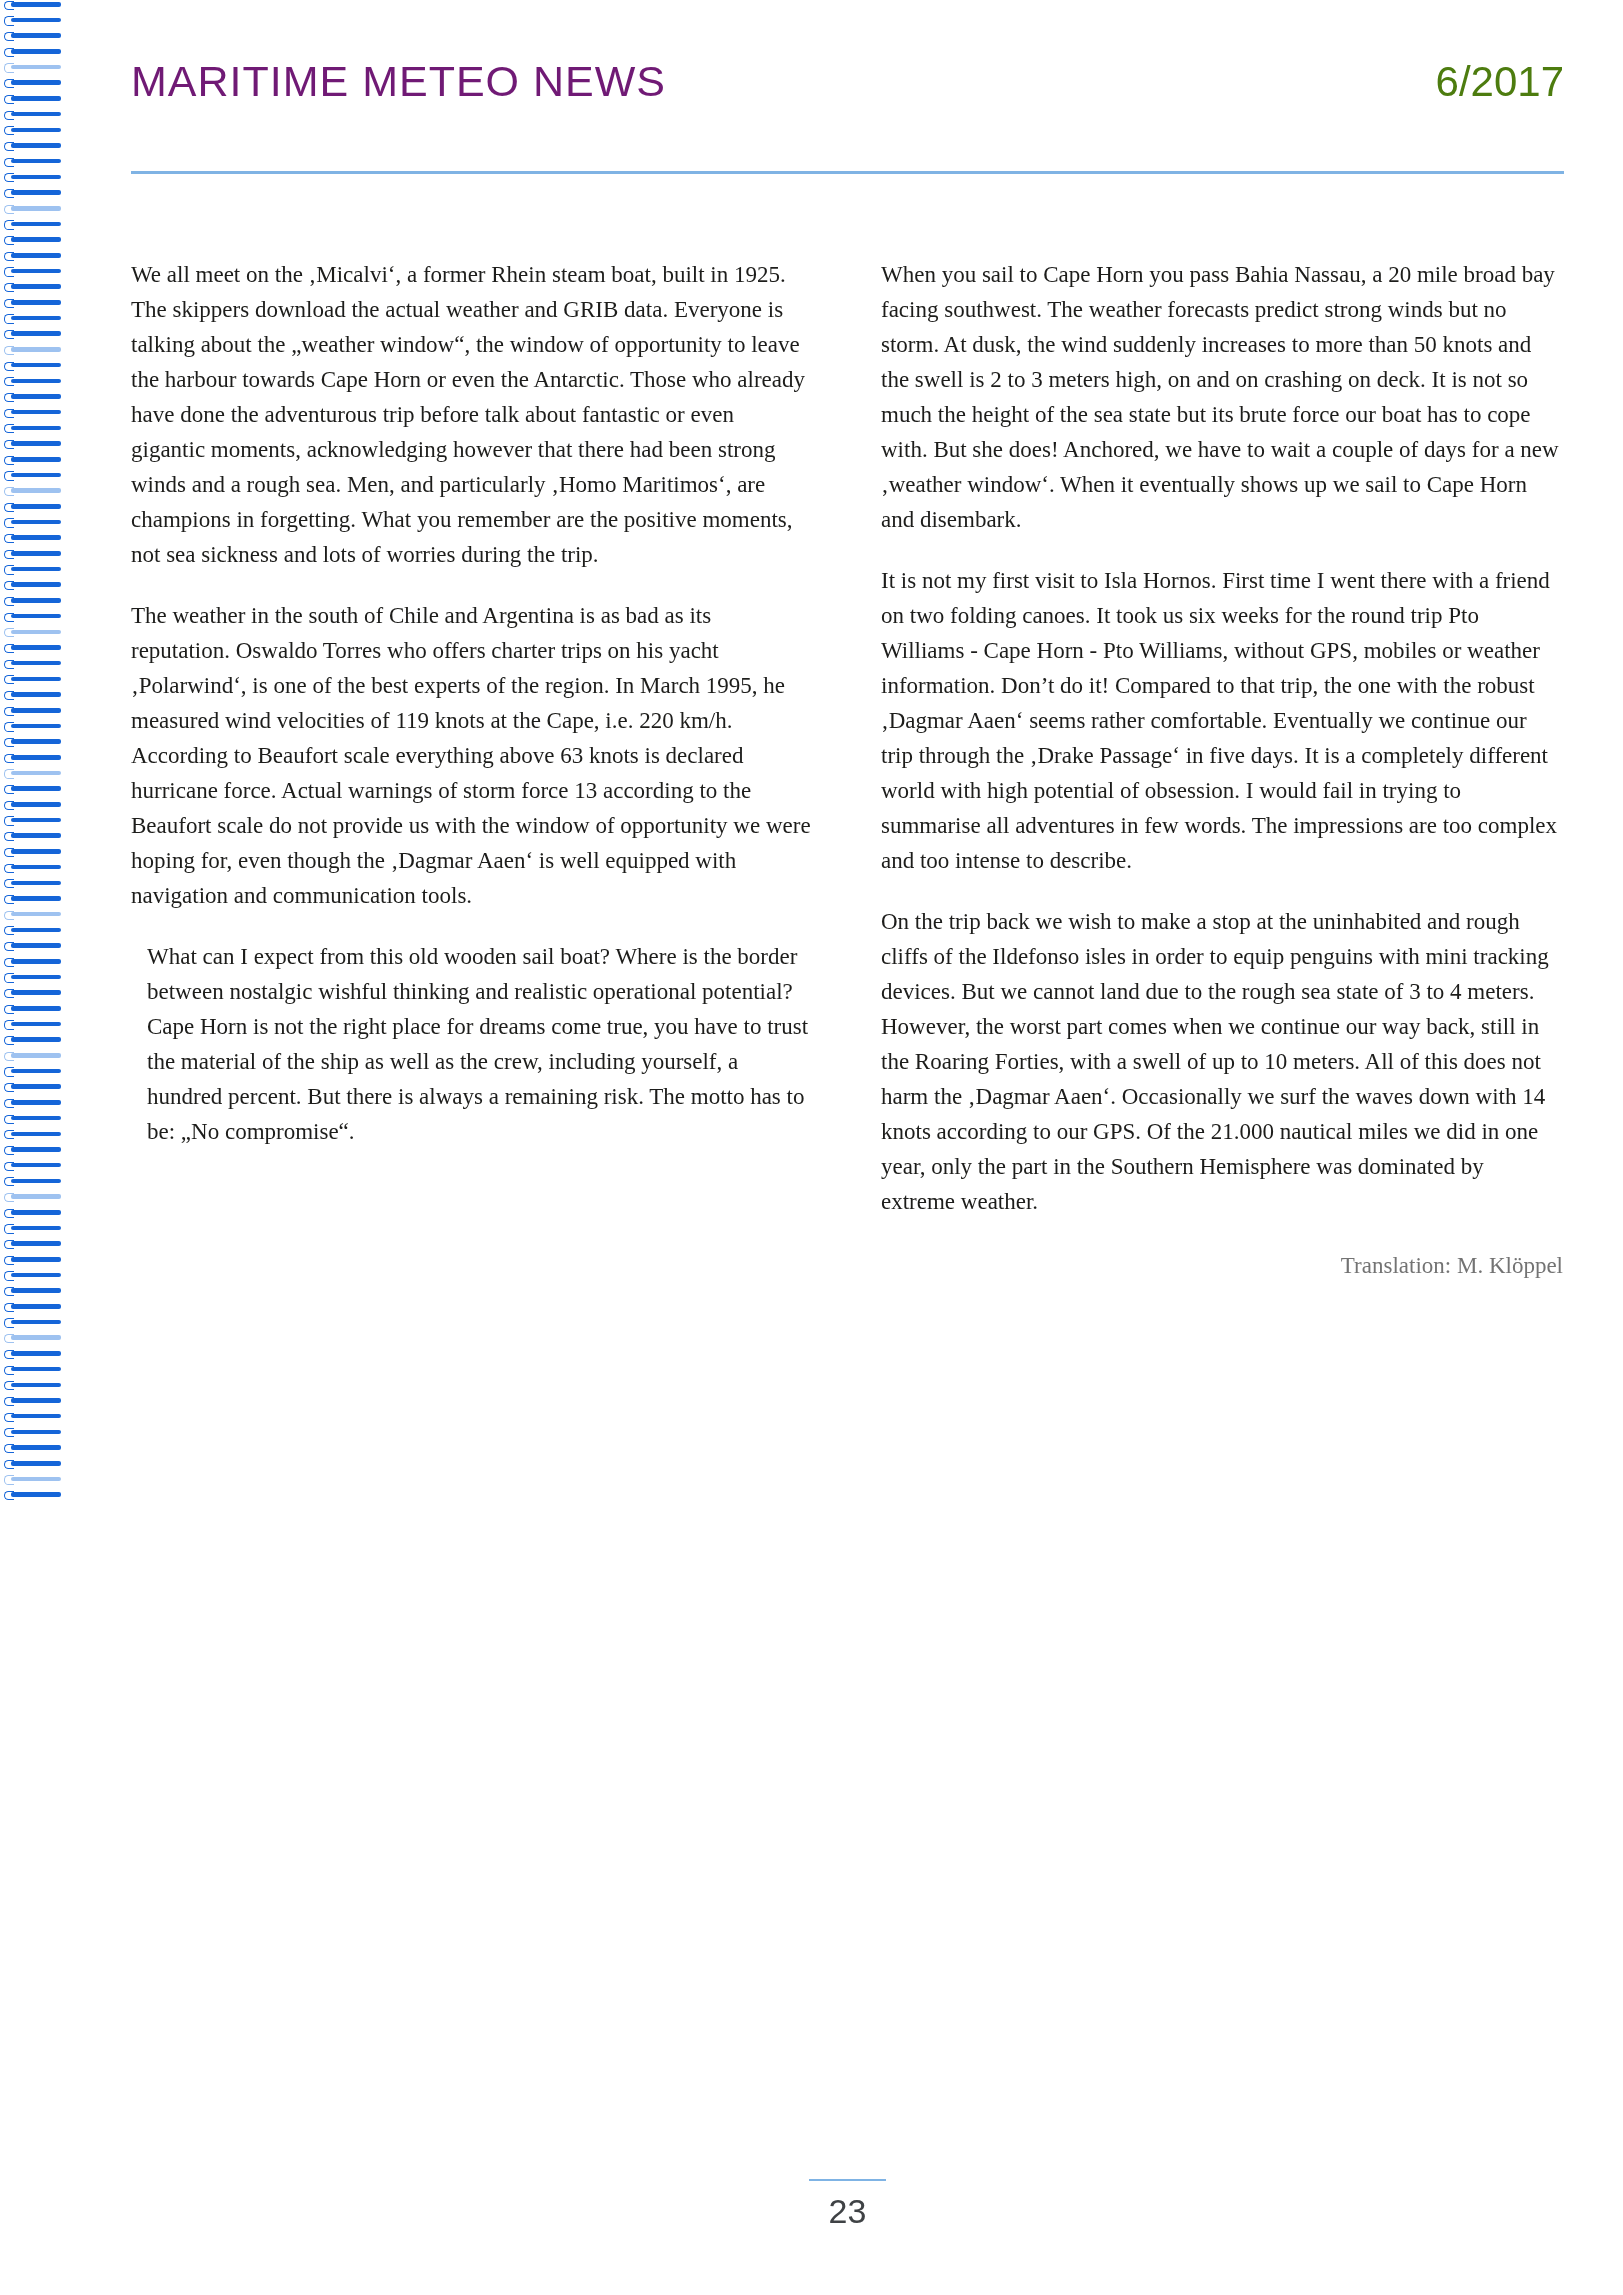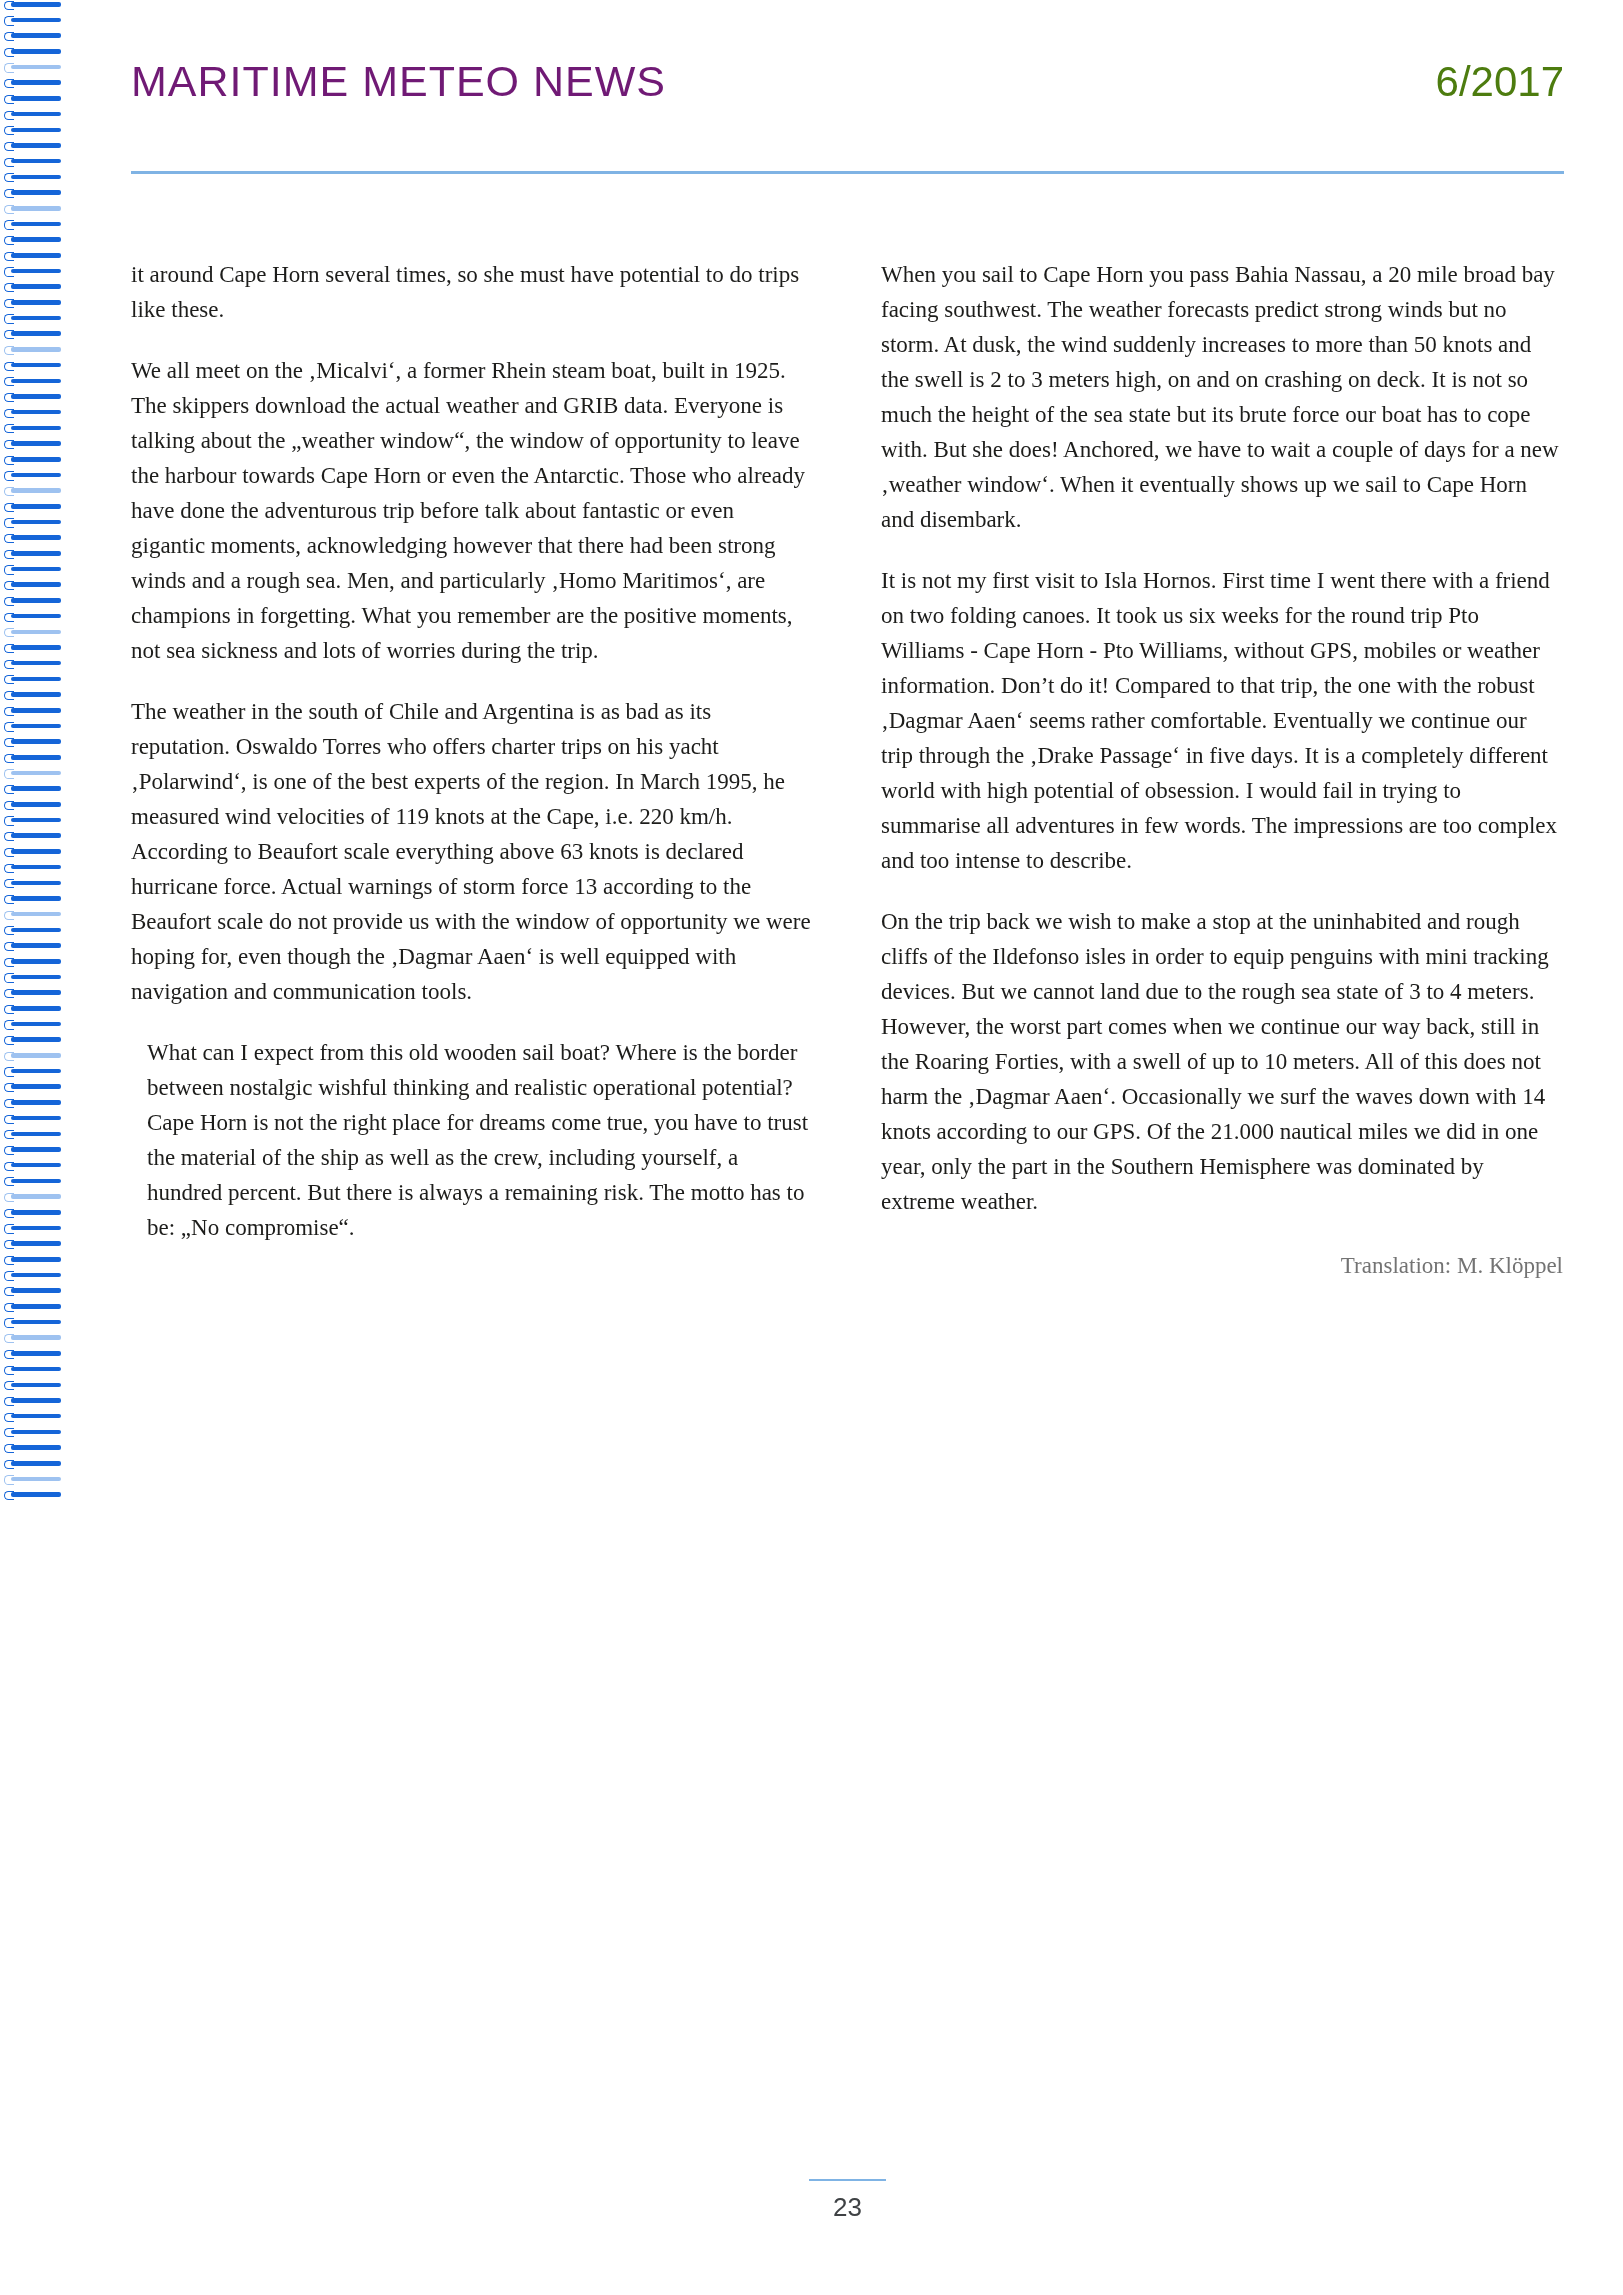--- a/index.html
+++ b/index.html
@@ -140,21 +140,21 @@
     align-items: center;
   }
   .footer-rule {
     width: 77px;
     height: 2px;
     background: #7fb3e4;
     margin-bottom: 10.5px;
   }
   .page-number {
     font-family: "Liberation Sans", sans-serif;
-    font-size: 26px;
+    font-size: 34px;
     color: #3f4245;
   }
 </style>
 </head>
 <body>
 
 <div class="binding">
   <div class="binding-rows" id="binding-rows">
       <div class="ring">
         <span class="cap"></span>
@@ -546,21 +546,20 @@
 <div class="page">
 
   <div class="masthead">
     <div class="masthead-title">MARITIME METEO NEWS</div>
     <div class="masthead-issue">6/2017</div>
   </div>
   <div class="masthead-rule"></div>
 
   <div class="columns">
     <div class="column">
-      <p>it around Cape Horn several times, so she must have potential to do trips like these.</p>
       <p>We all meet on the ‚Micalvi‘, a former Rhein steam boat, built in 1925. The skippers download the actual weather and GRIB data. Everyone is talking about the „weather window“, the window of opportunity to leave the harbour towards Cape Horn or even the Antarctic. Those who already have done the adventurous trip before talk about fantastic or even gigantic moments, acknowledging however that there had been strong winds and a rough sea. Men, and particularly ‚Homo Maritimos‘, are champions in forgetting. What you remember are the positive moments, not sea sickness and lots of worries during the trip.</p>
       <p>The weather in the south of Chile and Argentina is as bad as its reputation. Oswaldo Torres who offers charter trips on his yacht ‚Polarwind‘, is one of the best experts of the region. In March 1995, he measured wind velocities of 119 knots at the Cape, i.e. 220 km/h. According to Beaufort scale everything above 63 knots is declared hurricane force. Actual warnings of storm force 13 according to the Beaufort scale do not provide us with the window of opportunity we were hoping for, even though the ‚Dagmar Aaen‘ is well equipped with navigation and communication tools.</p>
       <p>What can I expect from this old wooden sail boat? Where is the border between nostalgic wishful thinking and realistic operational potential? Cape Horn is not the right place for dreams come true, you have to trust the material of the ship as well as the crew, including yourself, a hundred percent. But there is always a remaining risk. The motto has to be: „No compromise“.</p>
     </div>
     <div class="column">
       <p>When you sail to Cape Horn you pass Bahia Nassau, a 20 mile broad bay facing southwest. The weather forecasts predict strong winds but no storm. At dusk, the wind suddenly increases to more than 50 knots and the swell is 2 to 3 meters high, on and on crashing on deck. It is not so much the height of the sea state but its brute force our boat has to cope with. But she does! Anchored, we have to wait a couple of days for a new ‚weather window‘. When it eventually shows up we sail to Cape Horn and disembark.</p>
       <p>It is not my first visit to Isla Hornos. First time I went there with a friend on two folding canoes. It took us six weeks for the round trip Pto Williams - Cape Horn - Pto Williams, without GPS, mobiles or weather information. Don’t do it! Compared to that trip, the one with the robust ‚Dagmar Aaen‘ seems rather comfortable. Eventually we continue our trip through the ‚Drake Passage‘ in five days. It is a completely different world with high potential of obsession. I would fail in trying to summarise all adventures in few words. The impressions are too complex and too intense to describe.</p>
       <p>On the trip back we wish to make a stop at the uninhabited and rough cliffs of the Ildefonso isles in order to equip penguins with mini tracking devices. But we cannot land due to the rough sea state of 3 to 4 meters. However, the worst part comes when we continue our way back, still in the Roaring Forties, with a swell of up to 10 meters. All of this does not harm the ‚Dagmar Aaen‘. Occasionally we surf the waves down with 14 knots according to our GPS. Of the 21.000 nautical miles we did in one year, only the part in the Southern Hemisphere was dominated by extreme weather.</p>
       <div class="credit">Translation: M. Klöppel</div>
     </div>

